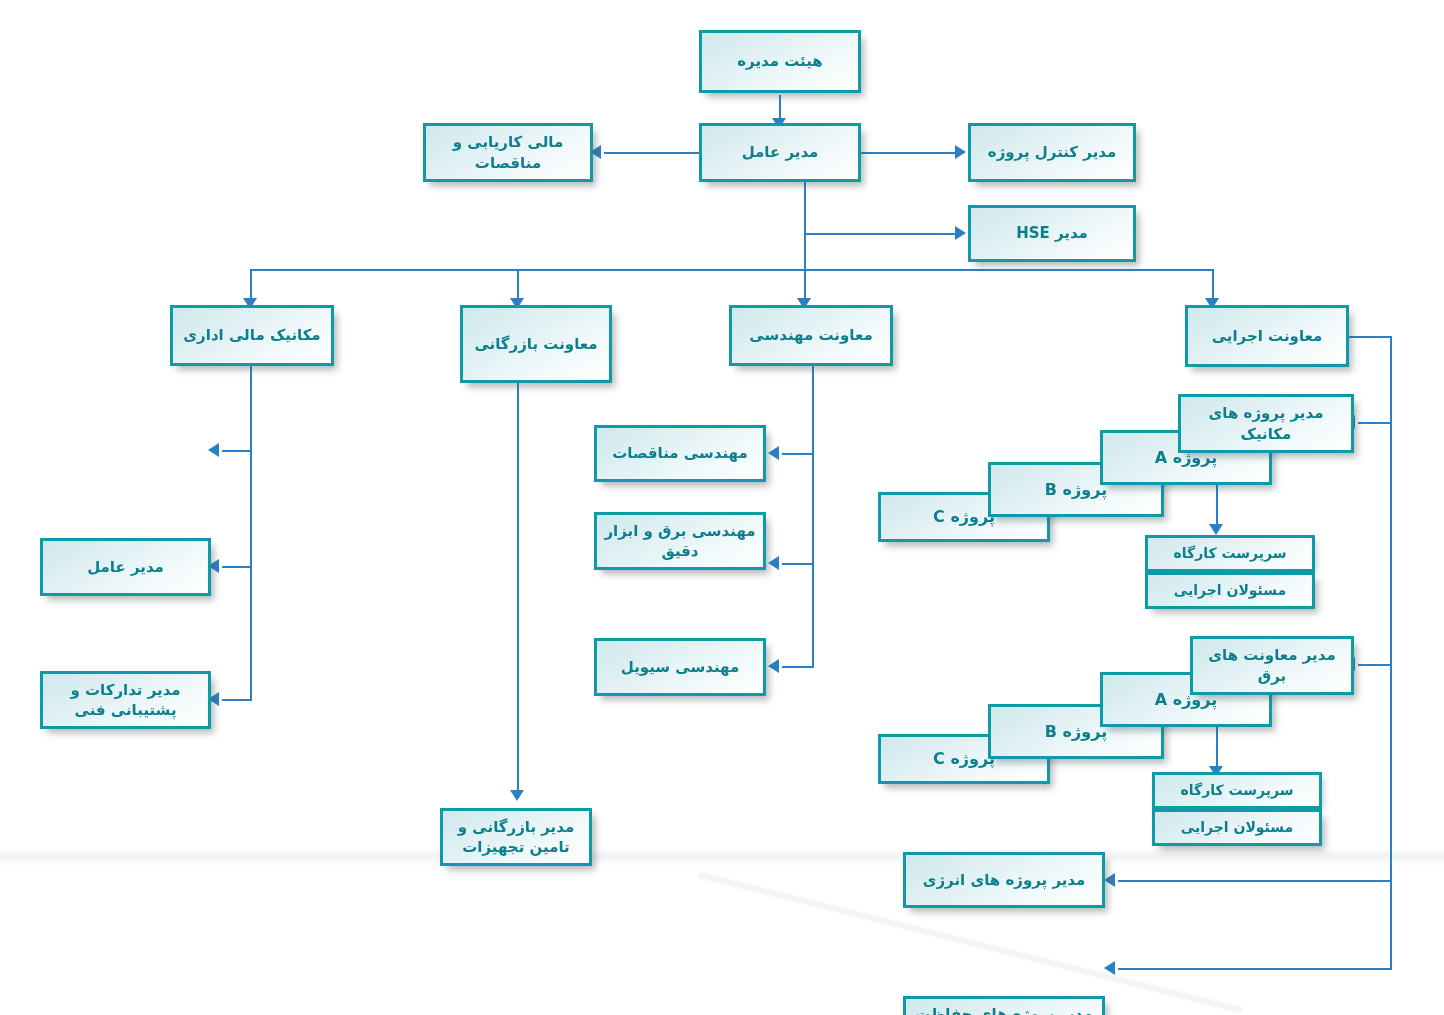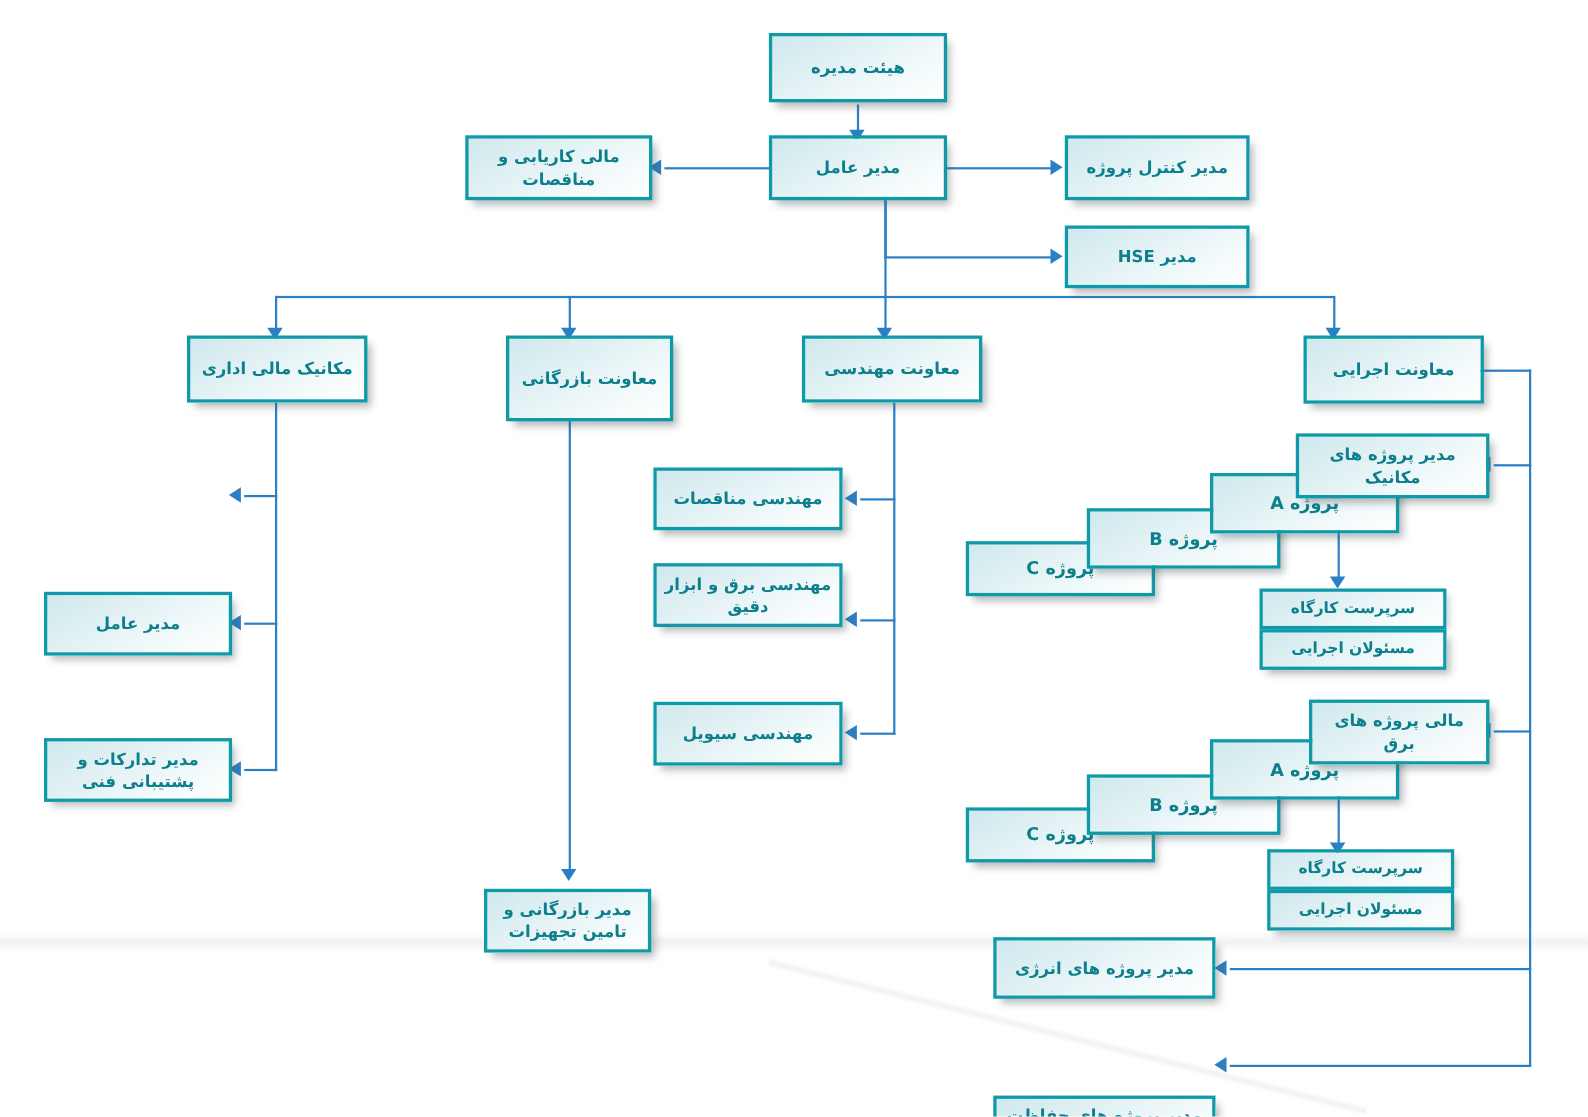--- a/index.html
+++ b/index.html
@@ -206,21 +206,21 @@
     <span>پروژه C</span>
   </div>
   <div class="node stack-top" style="left:1145px;top:535px;width:170px;height:37px;font-size:14px;">
     <span>سرپرست کارگاه</span>
   </div>
   <div class="node stack-bot" style="left:1145px;top:572px;width:170px;height:37px;font-size:14px;">
     <span>مسئولان  اجرایی</span>
   </div>
 
   <div class="node" style="left:1190px;top:636px;width:164px;height:59px;">
-    <span>مالی پروژه های برق</span>
+    <span>مدیر معاونت های برق</span>
   </div>
   <div class="node proj projA" style="left:1100px;top:672px;width:172px;height:55px;">
     <span>پروژه A</span>
   </div>
   <div class="node proj projB" style="left:988px;top:704px;width:176px;height:55px;">
     <span>پروژه B</span>
   </div>
   <div class="node proj projC" style="left:878px;top:734px;width:172px;height:50px;">
     <span>پروژه C</span>
   </div>

